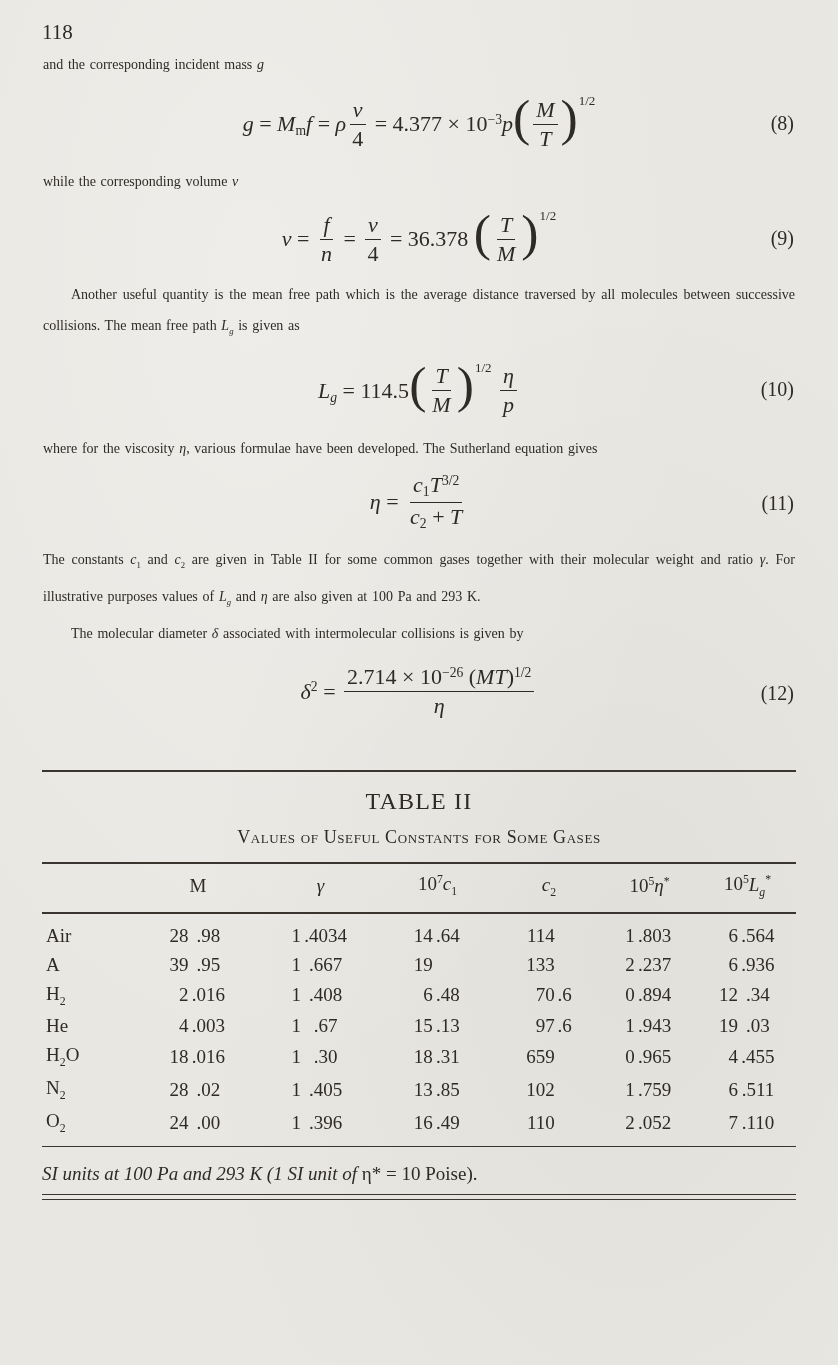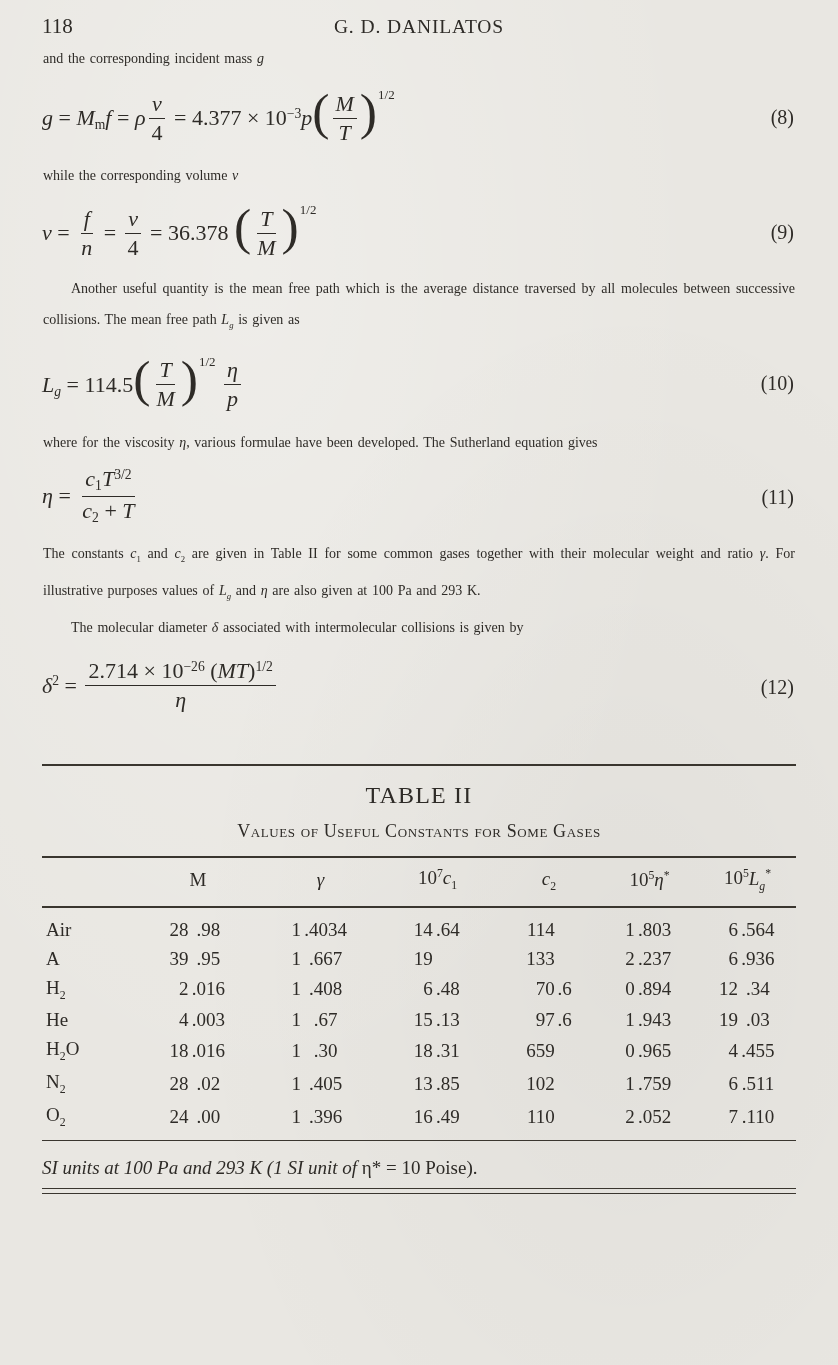--- a/index.html
+++ b/index.html
@@ -3,39 +3,39 @@
 <meta charset="utf-8">
 <style>
   :root{
     --paper:#e9e7e2;
     --ink:#2e2b27;
     --rule:#3a362f;
   }
   html,body{margin:0;padding:0;background:#6f6f6f;}
   .page{
     width:838px;height:1365px;margin:0 auto;position:relative;
-    box-sizing:border-box;padding:14px 42px 0;
+    box-sizing:border-box;padding:20px 42px 0;
     background:
       radial-gradient(ellipse at 30% 20%, rgba(255,255,255,0.25), transparent 55%),
       radial-gradient(ellipse at 75% 70%, rgba(0,0,0,0.03), transparent 50%),
       var(--paper);
     color:var(--ink);
     font-family:"Liberation Serif","DejaVu Serif",serif;
     overflow:hidden;
   }
   
   .pagehead{position:relative;height:28px;}
   .pagenum{position:absolute;left:0;top:0;font-size:21px;}
   .runhead{position:absolute;left:0;right:0;top:2px;text-align:center;font-size:19.5px;letter-spacing:0.9px;}
   
   p.body{margin:1px;text-align:justify;font-size:14px;line-height:31px;word-spacing:1.2px;}
   p.indent{text-indent:28px;}
   .mt16{margin-top:16px}.mt10{margin-top:10px}.mt8{margin-top:8px}.mt6{margin-top:6px}
   
-  .eqrow{position:relative;display:flex;align-items:center;font-size:22px;}
+  .eqrow{position:relative;display:flex;align-items:center;justify-content:center;font-size:22px;}
   .h84{height:84px}.h80{height:80px}.h78{height:78px}.h86{height:86px}
   .eqbody{white-space:nowrap;}
   .eqno{position:absolute;right:2px;font-size:20px;}
   .mi{font-style:italic;}
   .msub{font-size:0.62em;vertical-align:-0.32em;}
   .msub.it{font-style:italic;}
   .msup{font-size:0.62em;vertical-align:0.55em;}
   .frac{display:inline-flex;flex-direction:column;align-items:center;vertical-align:middle;margin:0 3px;line-height:1.18;text-align:center;position:relative;top:-0.08em;}
   .frac .fn{padding:0 3px 1px;border-bottom:1.6px solid currentColor;}
   .frac .fd{padding:1px 3px 0;}
@@ -66,21 +66,20 @@
   .tfoot{margin-top:16px;font-size:19px;}
   .rule-dbl{margin-top:9px;height:4px;border-top:1.6px solid var(--rule);border-bottom:1.6px solid var(--rule);}
 </style>
 </head>
 <body>
 
 <div class="page">
 
   <div class="pagehead">
     <span class="pagenum">118</span>
-    <span class="runhead">G. D. DANILATOS</span>
   </div>
 
   <p class="body mt16">and the corresponding incident mass <i>g</i></p>
 
   <div class="eqrow h84">
       <span class="eqbody"><span class="mi">g</span><span class="mr"> = </span><span class="mi">M</span><span class="msub">m</span><span class="mi">f</span><span class="mr"> = </span><span class="mi">ρ</span><span class="frac">
           <span class="fn"><span class="mi">v</span></span>
           <span class="fd"><span class="mr">4</span></span>
         </span><span class="mr"> = 4.377 × 10</span><span class="msup">−3</span><span class="mi">p</span><span class="bigp">(</span><span class="frac">
           <span class="fn"><span class="mi">M</span></span>

